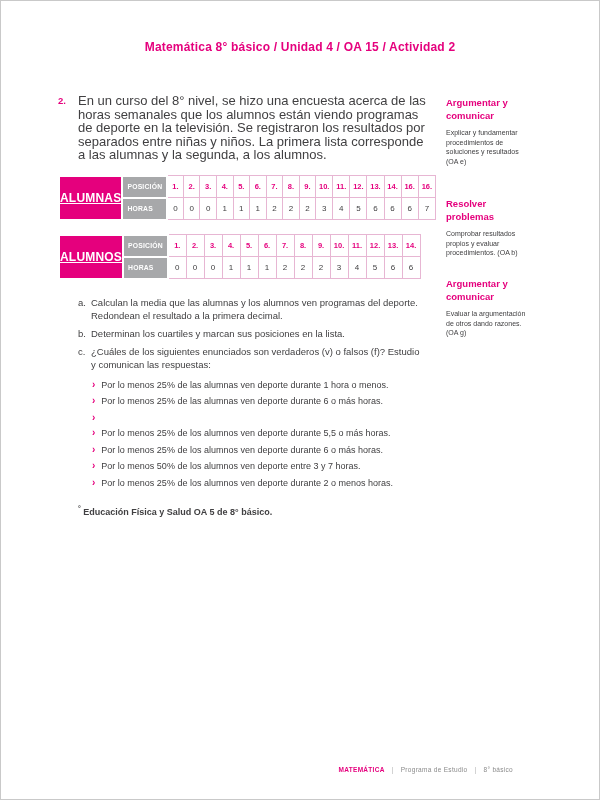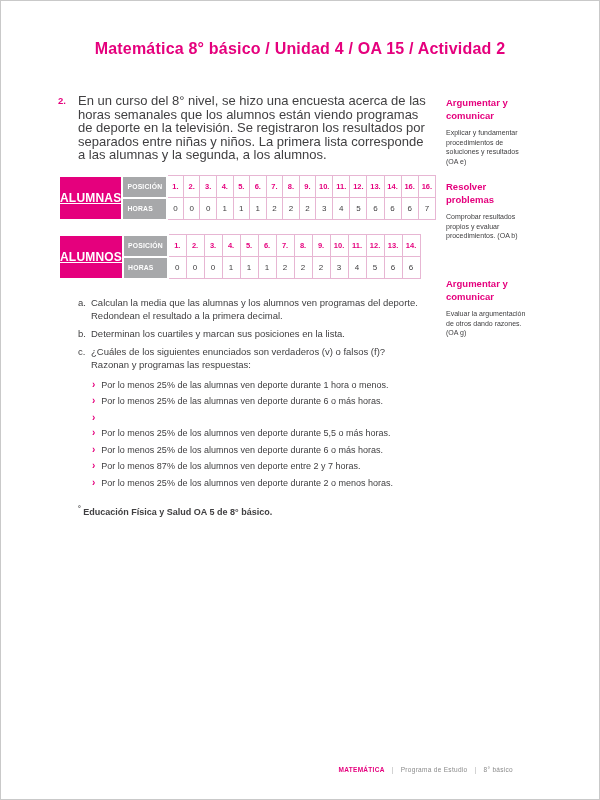--- a/index.html
+++ b/index.html
@@ -5,21 +5,21 @@
   :root { --accent:#E5007D; --gray:#A7A8AA; --text:#414042; --grid:#E7B6D3; }
   * { margin:0; padding:0; box-sizing:border-box; }
   html,body { background:#eee; }
   body { font-family:"Liberation Sans", sans-serif; }
   .page {
     position:relative; width:600px; height:800px; background:#fff;
     border:1px solid #c9c9c9; margin:0 auto; overflow:hidden; color:var(--text);
   }
   .title {
     position:absolute; top:39px; left:0; right:0; text-align:center;
-    color:var(--accent); font-size:16px; font-weight:bold; letter-spacing:0.2px;
+    color:var(--accent); font-size:12px; font-weight:bold; letter-spacing:0.2px;
   }
   .main { position:absolute; left:57px; top:93px; width:378px; }
   .intro-row { display:flex; }
   .num { color:var(--accent); font-weight:bold; font-size:9.5px; width:20px; flex:none; line-height:13.5px; }
   .intro-text { font-size:13px; line-height:13.5px; width:352px; }
 
   table.data-table { border-collapse:collapse; margin-top:13px; }
   td { box-sizing:border-box; }
   .group-label {
     width:47px; background:var(--accent); color:#fff; font-weight:bold;
@@ -164,21 +164,21 @@
       <div class="task">
         <span class="task-label">a.</span>
         <span class="task-text">Calculan la media que las alumnas y los alumnos ven programas del deporte. Redondean el resultado a la primera decimal.</span>
       </div>
       <div class="task">
         <span class="task-label">b.</span>
         <span class="task-text">Determinan los cuartiles y marcan sus posiciones en la lista.</span>
       </div>
       <div class="task">
         <span class="task-label">c.</span>
-        <span class="task-text">¿Cuáles de los siguientes enunciados son verdaderos (v) o falsos (f)? Razonan y programas las respuestas:</span>
+        <span class="task-text">¿Cuáles de los siguientes enunciados son verdaderos (v) o falsos (f)? Estudio y comunican las respuestas:</span>
       </div>
     </div>
 
     <div class="statements">
       <div class="statement">
         <span class="chev">›</span>
         <span>Por lo menos 25% de las alumnas ven deporte durante 1 hora o menos.</span>
       </div>
       <div class="statement">
         <span class="chev">›</span>
@@ -190,41 +190,41 @@
       <div class="statement">
         <span class="chev">›</span>
         <span>Por lo menos 25% de los alumnos ven deporte durante 5,5 o más horas.</span>
       </div>
       <div class="statement">
         <span class="chev">›</span>
         <span>Por lo menos 25% de los alumnos ven deporte durante 6 o más horas.</span>
       </div>
       <div class="statement">
         <span class="chev">›</span>
-        <span>Por lo menos 87% de los alumnos ven deporte entre 2 y 7 horas.</span>
+        <span>Por lo menos 50% de los alumnos ven deporte entre 3 y 7 horas.</span>
       </div>
       <div class="statement">
         <span class="chev">›</span>
         <span>Por lo menos 25% de los alumnos ven deporte durante 2 o menos horas.</span>
       </div>
     </div>
 
     <p class="footnote">
       <sup>°</sup>
       <span>Educación Física y Salud OA 5 de 8° básico.</span>
     </p>
 
   </div>
 
   <aside class="sidebar">
     <div class="sb-section" style="top:0;">
       <div class="sb-heading">Argumentar y comunicar</div>
       <div class="sb-text">Explicar y fundamentar procedimientos de soluciones y resultados (OA e)</div>
     </div>
-    <div class="sb-section" style="top:84px;">
+    <div class="sb-section" style="top:101px;">
       <div class="sb-heading">Resolver problemas</div>
       <div class="sb-text">Comprobar resultados propios y evaluar procedimientos. (OA b)</div>
     </div>
     <div class="sb-section" style="top:181px;">
       <div class="sb-heading">Argumentar y comunicar</div>
       <div class="sb-text">Evaluar la argumentación de otros dando razones. (OA g)</div>
     </div>
   </aside>
 
   <div class="footer">

